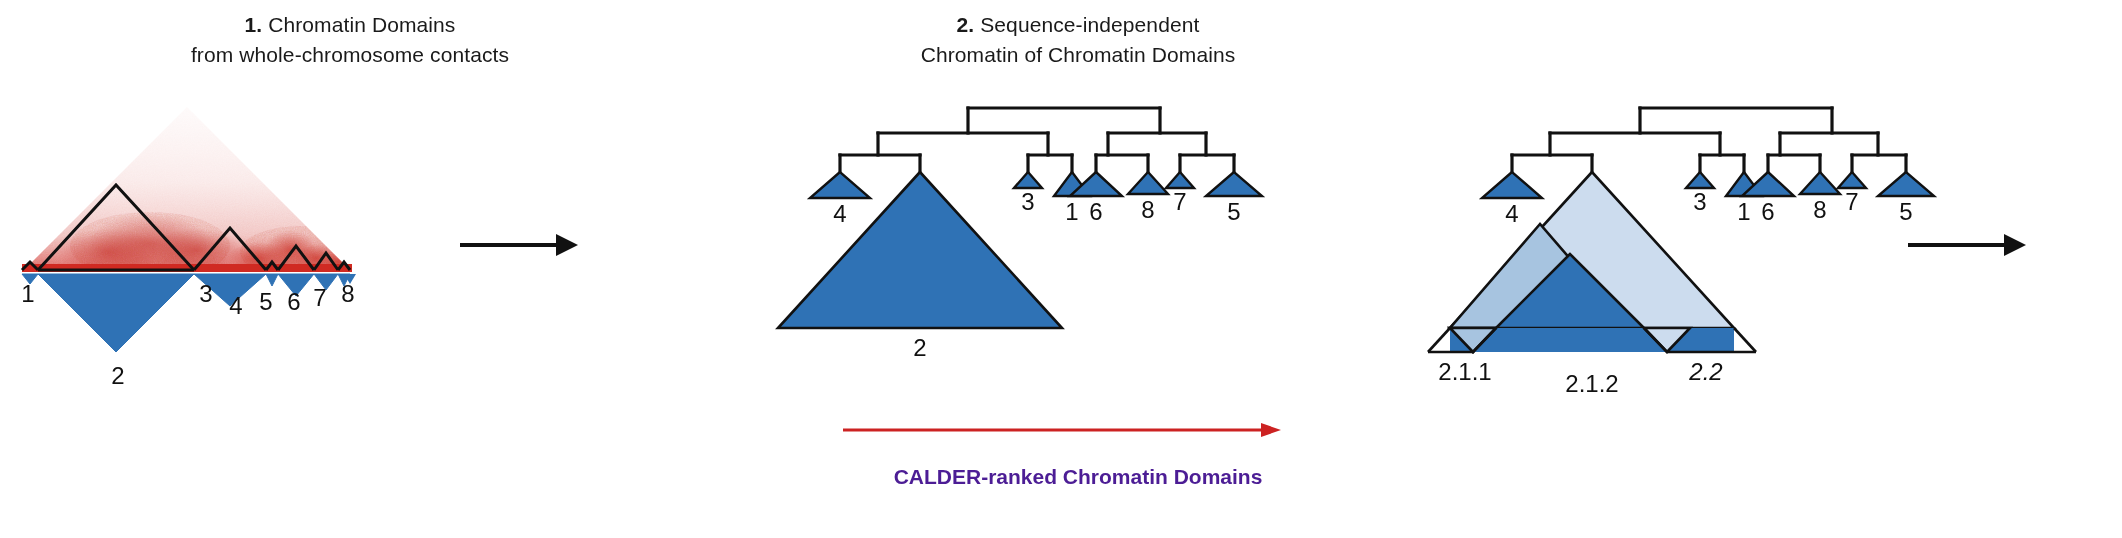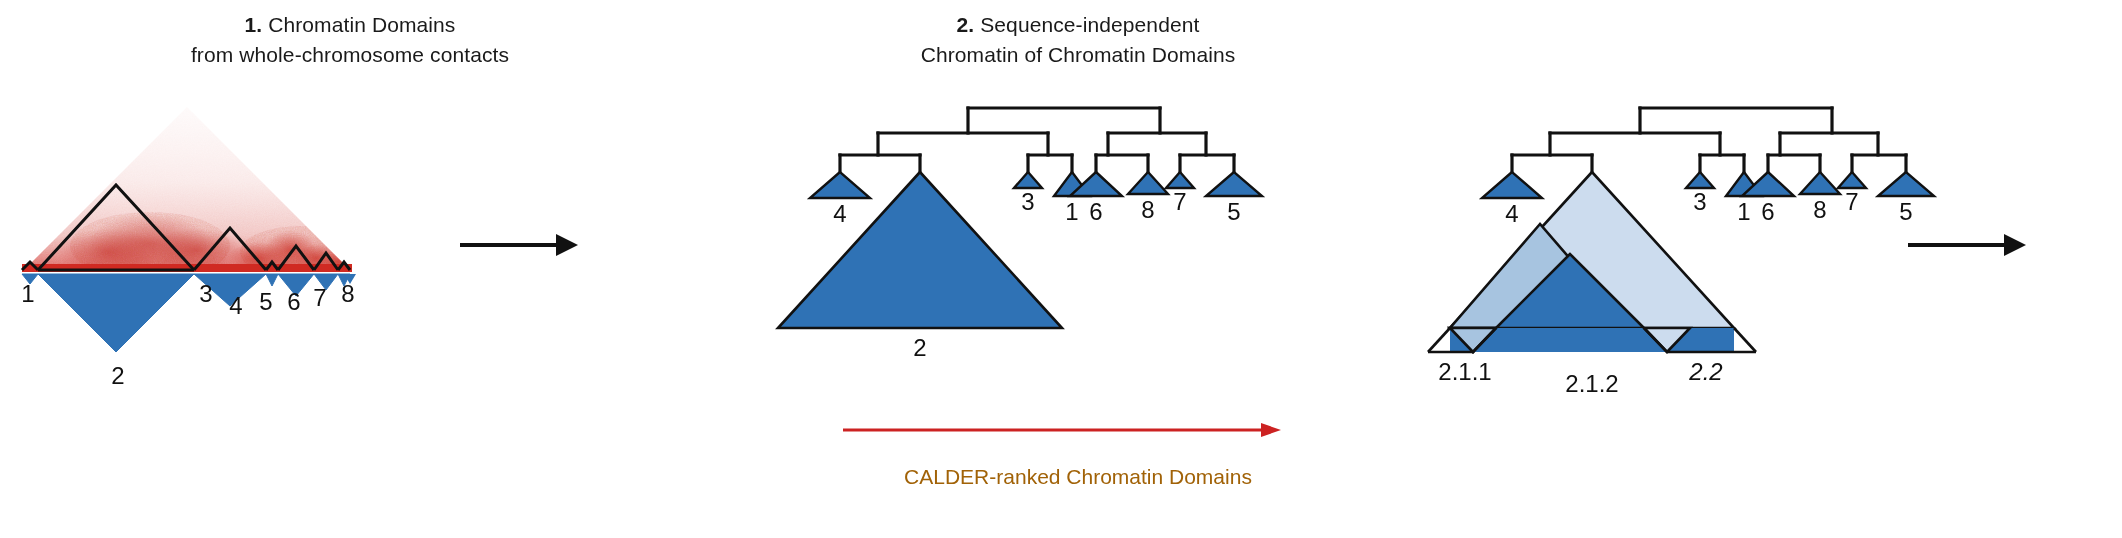--- a/index.html
+++ b/index.html
@@ -58,21 +58,22 @@
   #arrow-1 { left: 460px; }
   #arrow-2 { left: 1180px; }
 
   .calder-caption {
     position: absolute;
     left: 0;
     top: 465px;
     width: 100%;
     text-align: center;
     font-size: 21px;
-    color: #a16207;
+    color: #4c1d95;
+    font-weight: bold;
   }
   .calder-arrow {
     position: absolute;
     left: 115px;
     top: 420px;
   }
   .domain-label {
     position: absolute;
     font-size: 24px;
     color: #111111;

